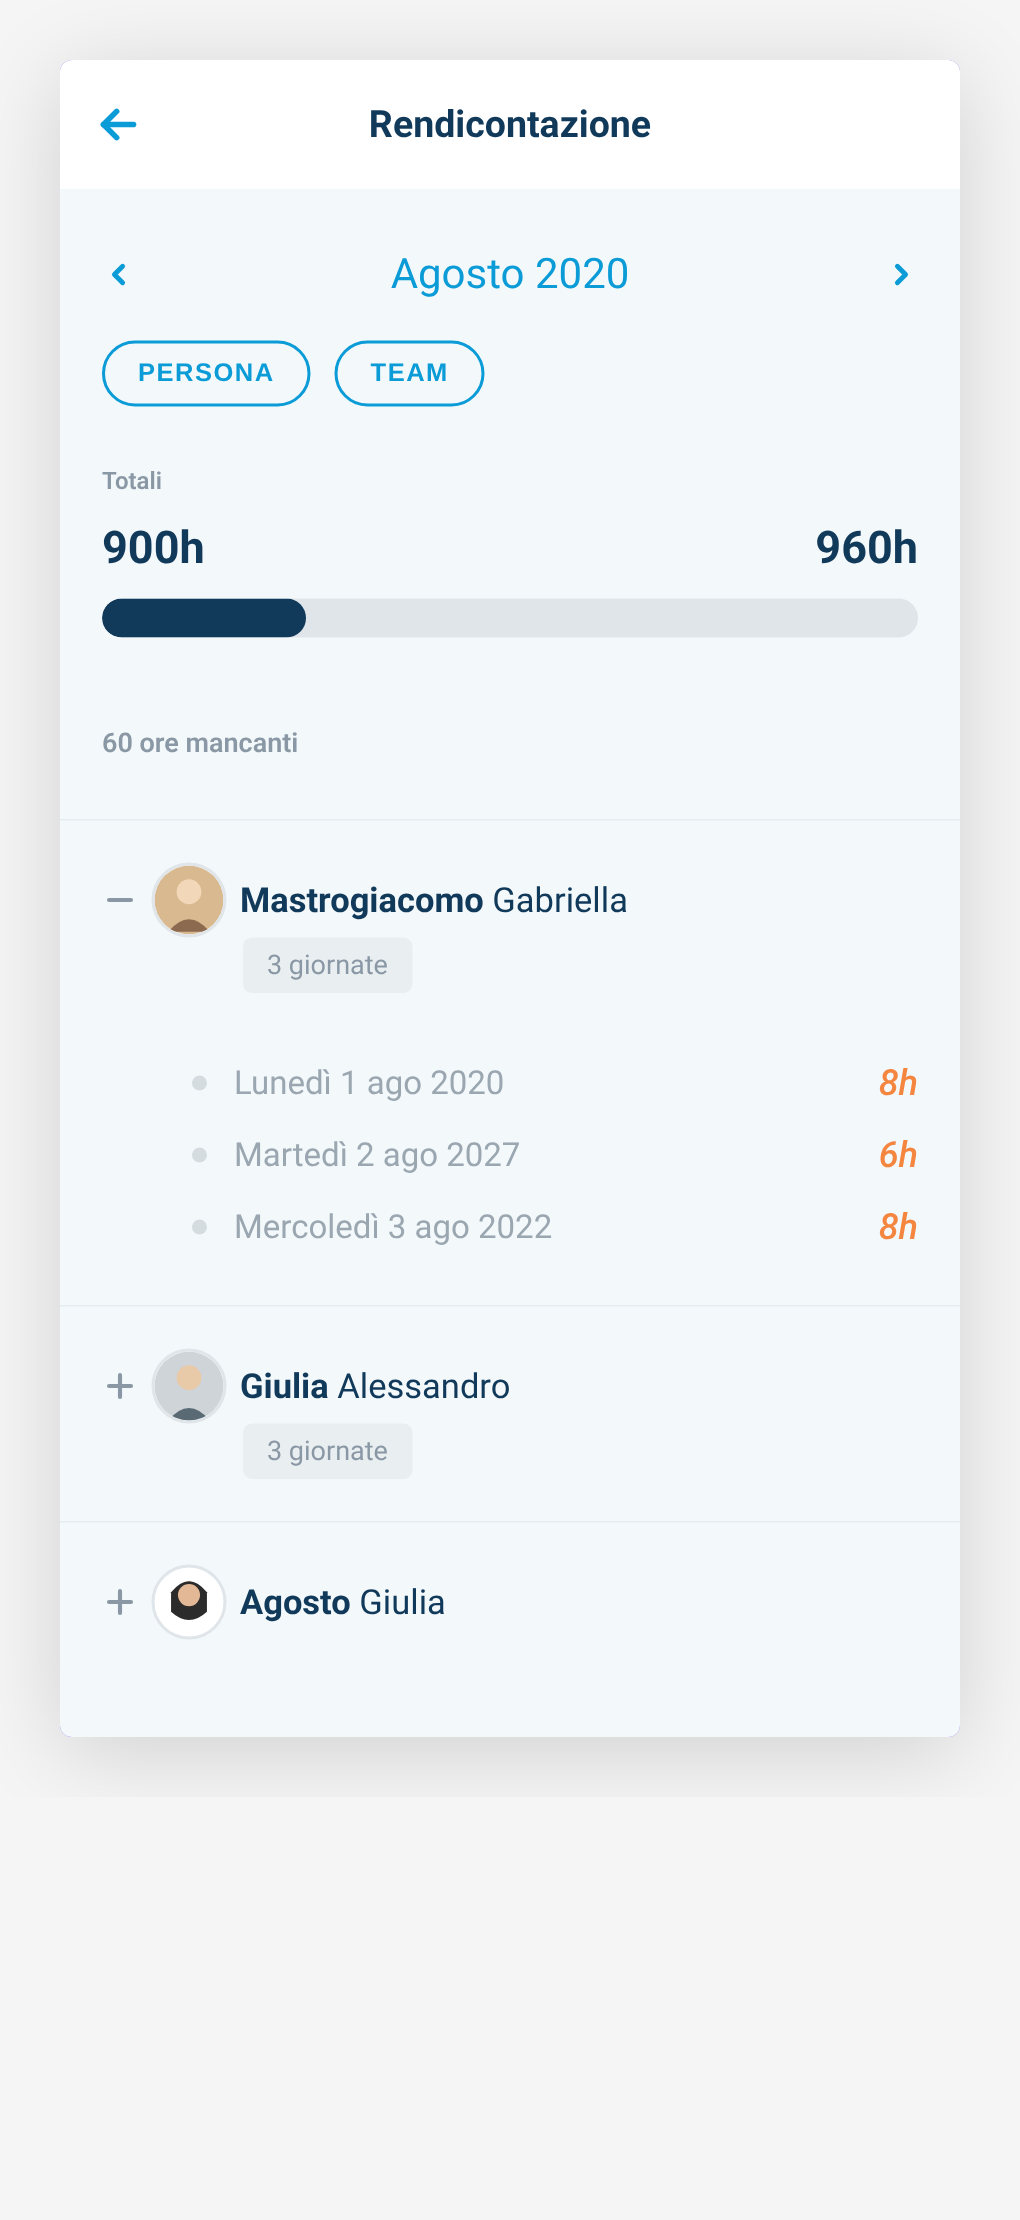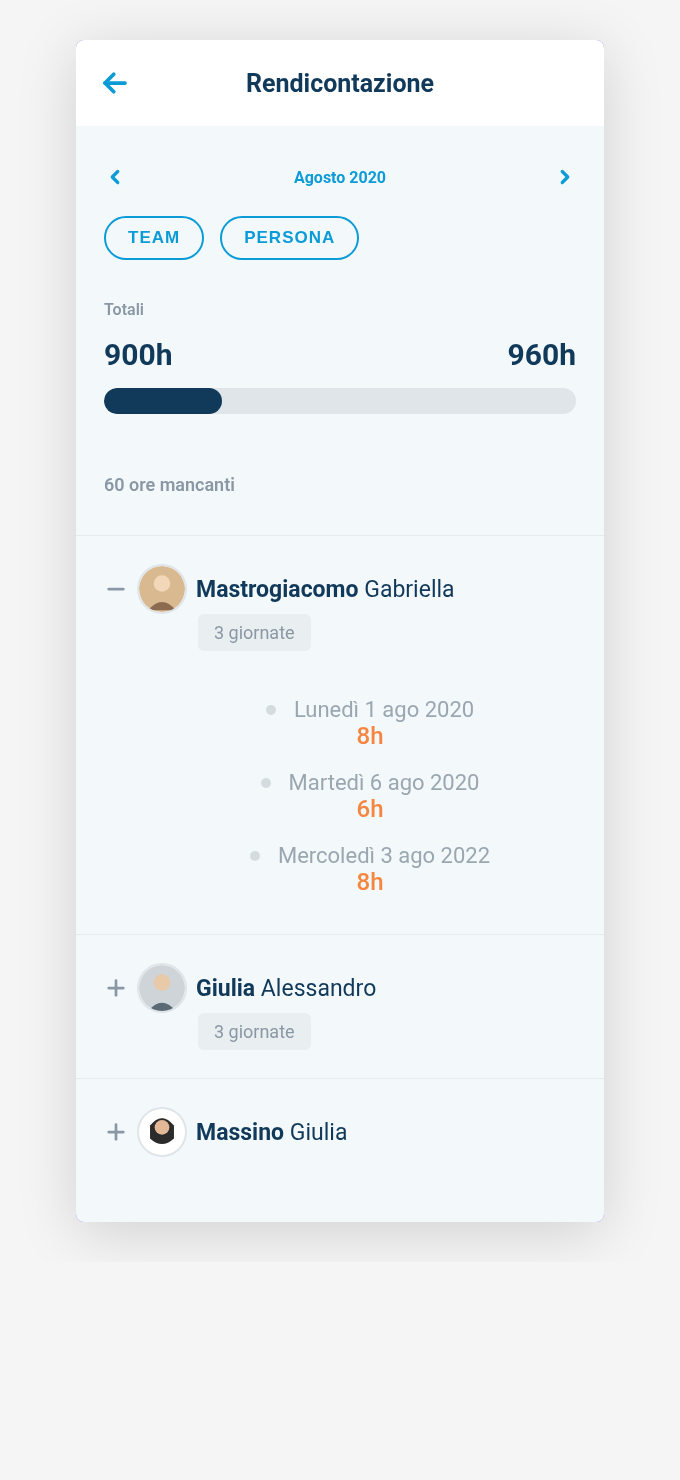--- a/index.html
+++ b/index.html
@@ -4,21 +4,21 @@
 <style>
   * { box-sizing: border-box; margin: 0; padding: 0; }
   body {
     font-family: -apple-system, BlinkMacSystemFont, 'Segoe UI', Roboto, sans-serif;
     background: #f5f5f5;
     display: flex;
     justify-content: center;
     padding: 40px 20px;
   }
   .phone {
-    width: 528px;
+    width: 600px;
     background: #8b5cf6;
     border-radius: 8px;
     box-shadow: 0 10px 60px rgba(0,0,0,0.15);
     overflow: hidden;
   }
   .header {
     display: flex;
     align-items: center;
     padding: 28px 24px;
     background: #fff;
@@ -48,22 +48,22 @@
     justify-content: space-between;
     padding: 40px 28px 28px;
   }
   .month-arrow {
     color: #0b9bd7;
     cursor: pointer;
     display: flex;
     align-items: center;
   }
   .month-label {
-    font-size: 16px;
-    font-weight: 700;
+    font-size: 28px;
+    font-weight: 400;
     color: #0b9bd7;
   }
   .filters {
     display: flex;
     gap: 16px;
     padding: 0 28px 40px;
   }
   .pill {
     border: 2px solid #0b9bd7;
     color: #0b9bd7;
@@ -155,21 +155,20 @@
   }
   .days-list {
     margin-top: 36px;
     margin-left: 60px;
   }
   .day-row {
     display: flex;
     align-items: center;
     justify-content: space-between;
     padding: 10px 0;
-    flex-direction: column;
   }
   .day-left {
     display: flex;
     align-items: center;
     gap: 18px;
   }
   .dot {
     width: 10px;
     height: 10px;
     border-radius: 50%;
@@ -177,20 +176,21 @@
     flex-shrink: 0;
   }
   .day-label {
     font-size: 22px;
     color: #9aa6b0;
   }
   .day-hours {
     font-size: 24px;
     color: #f5863f;
     font-weight: 500;
+    font-style: italic;
   }
 </style>
 </head>
 <body>
 
 <div class="phone">
   <div class="header">
     <div class="back-arrow">
       <svg width="30" height="30" viewBox="0 0 24 24" fill="none" stroke="currentColor" stroke-width="3" stroke-linecap="round" stroke-linejoin="round">
           <line x1="20" y1="12" x2="4" y2="12"></line>
@@ -209,22 +209,22 @@
       </div>
       <div class="month-label">Agosto 2020</div>
       <div class="month-arrow">
         <svg width="22" height="22" viewBox="0 0 24 24" fill="none" stroke="currentColor" stroke-width="3.5" stroke-linecap="round" stroke-linejoin="round">
             <polyline points="9 18 15 12 9 6"></polyline>
           </svg>
       </div>
     </div>
 
     <div class="filters">
+      <button class="pill">PERSONA</button>
       <button class="pill">TEAM</button>
-      <button class="pill">PERSONA</button>
     </div>
 
     <div class="totals">
       <div class="totals-label">Totali</div>
       <div class="totals-values">
         <span>900h</span>
         <span>960h</span>
       </div>
       <div class="progress">
         <div class="progress-fill"></div>
@@ -257,21 +257,21 @@
         <div class="day-row">
           <div class="day-left">
               <span class="dot"></span>
               <span class="day-label">Lunedì 1 ago 2020</span>
             </div>
           <span class="day-hours">8h</span>
         </div>
         <div class="day-row">
           <div class="day-left">
               <span class="dot"></span>
-              <span class="day-label">Martedì 6 ago 2020</span>
+              <span class="day-label">Martedì 2 ago 2027</span>
             </div>
           <span class="day-hours">6h</span>
         </div>
         <div class="day-row">
           <div class="day-left">
               <span class="dot"></span>
               <span class="day-label">Mercoledì 3 ago 2022</span>
             </div>
           <span class="day-hours">8h</span>
         </div>
@@ -307,21 +307,21 @@
               <line x1="12" y1="4" x2="12" y2="20"></line>
             </svg>
         </div>
         <svg class="avatar" viewBox="0 0 50 50">
             <circle cx="25" cy="25" r="25" fill="#fff"></circle>
             <circle cx="25" cy="19" r="9" fill="#e3b896"></circle>
             <path d="M12 18 Q25 2 38 18 L38 32 Q25 44 12 32 Z" fill="#2b2b2b"></path>
             <circle cx="25" cy="20" r="8" fill="#e3b896"></circle>
           </svg>
         <div class="person-name">
-          <span class="surname">Massino</span>
+          <span class="surname">Agosto</span>
           <span class="firstname">Giulia</span>
         </div>
       </div>
       <div class="days-badge" style="visibility:hidden">—</div>
     </div>
 
   </div>
 </div>
 
 </body></html>

